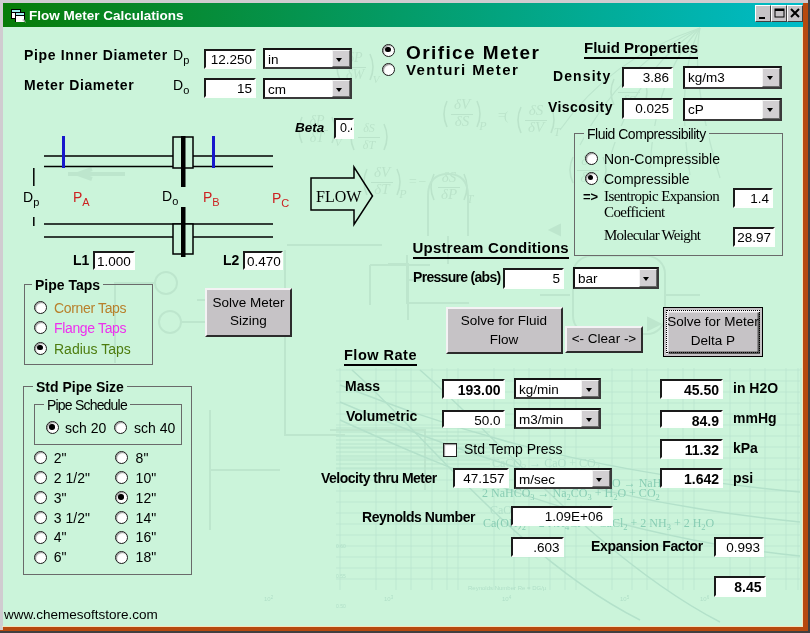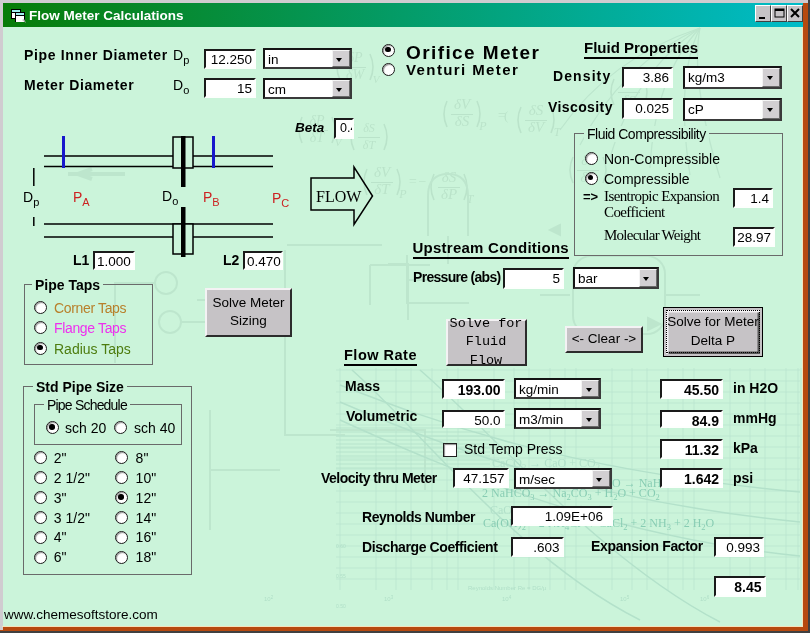--- a/index.html
+++ b/index.html
@@ -354,21 +354,21 @@
 <div class="lab" style="left:62px;top:392.5px;">sch 20</div>
 <div class="rad" style="left:111.4px;top:394px;"></div>
 <div class="lab" style="left:131px;top:392.5px;">sch 40</div>
 
 <div class="lab b" style="left:409.5px;top:212px;font-size:15px;letter-spacing:0.25px;"><span style="border-bottom:2px solid #000;padding-bottom:1px;">Upstream&nbsp;Conditions</span></div>
 <div class="lab b" style="left:410px;top:242px;position:absolute;letter-spacing:-0.7px;">Pressure (abs)</div>
 <div class="tb" style="left:500px;top:240.5px;width:61px;height:21px;">5</div>
 <div class="combo" style="left:570px;top:240px;width:85.5px;height:22px;">bar<div class="arr"></div></div>
 
 <div class="btn" style="left:202px;top:261px;width:87px;height:48.5px;">Solve Meter<br>Sizing</div>
-<div class="btn" style="left:442.5px;top:292px;width:81px;height:47px;font-family:Liberation Mono, monospace;">Solve for Fluid<br>Flow</div>
+<div class="btn" style="left:442.5px;top:280px;width:117px;height:47px;">Solve for Fluid<br>Flow</div>
 <div class="btn" style="left:562px;top:299px;width:78px;height:27px;">&lt;- Clear -&gt;</div>
 <div class="btn" style="left:660px;top:280px;width:100px;height:49.5px;border:1.5px solid #000;box-shadow:inset 0 0 0 2px #c6c3c6, inset 2px 2px 0 2.5px #f4f2f4, inset -2px -2px 0 2.5px #555;">
   <div style="border:1px dotted #000;width:92px;height:41px;display:flex;align-items:center;justify-content:center;line-height:18.5px;">Solve for Meter<br>Delta P</div>
 </div>
 
 <div class="lab b" style="left:341px;top:320px;font-size:14.5px;letter-spacing:0.5px;"><span style="border-bottom:2px solid #000;padding-bottom:1px;">Flow&nbsp;Rate</span></div>
 <div class="lab b" style="left:342px;top:351px;">Mass</div>
 <div class="tb b" style="left:439px;top:351.5px;width:62.5px;height:20.5px;">193.00</div>
 <div class="combo" style="left:511px;top:351px;width:87px;height:20.5px;">kg/min<div class="arr"></div></div>
 <div class="tb b" style="left:657px;top:351.5px;width:63px;height:20.5px;">45.50</div>
@@ -386,21 +386,20 @@
 <div class="lab b" style="left:730px;top:413px;">kPa</div>
 
 <div class="lab b" style="left:318px;top:443px;letter-spacing:-0.5px;">Velocity thru Meter</div>
 <div class="tb" style="left:449.5px;top:441px;width:56px;height:20px;">47.157</div>
 <div class="combo" style="left:511px;top:441px;width:97.5px;height:20.5px;">m/sec<div class="arr"></div></div>
 <div class="tb b" style="left:657px;top:441px;width:63px;height:20px;">1.642</div>
 <div class="lab b" style="left:730px;top:443px;">psi</div>
 
 <div class="lab b" style="left:359px;top:482px;letter-spacing:-0.45px;">Reynolds Number</div>
 <div class="tb" style="left:508px;top:478.5px;width:102px;height:20.5px;padding-right:8px;">1.09E+06</div>
-<div class="lab b" style="left:359px;top:512px;letter-spacing:-0.4px;">Discharge Coefficient</div>
 <div class="tb" style="left:508px;top:509.5px;width:52.5px;height:20.5px;">.603</div>
 <div class="lab b" style="left:588px;top:511px;letter-spacing:-0.35px;">Expansion Factor</div>
 <div class="tb" style="left:711px;top:509.5px;width:50px;height:20.5px;">0.993</div>
 
 <div class="tb b" style="left:711px;top:548.5px;width:51.5px;height:21.5px;">8.45</div>
 
 <div class="lab" style="left:1px;top:580px;font-size:13.5px;">www.chemesoftstore.com</div>
 <div class="rad" style="left:31px;top:424.3px;"></div>
     <div class="lab" style="left:50.8px;top:422.8px;">2"</div>
     <div class="rad" style="left:112px;top:424.3px;"></div>

